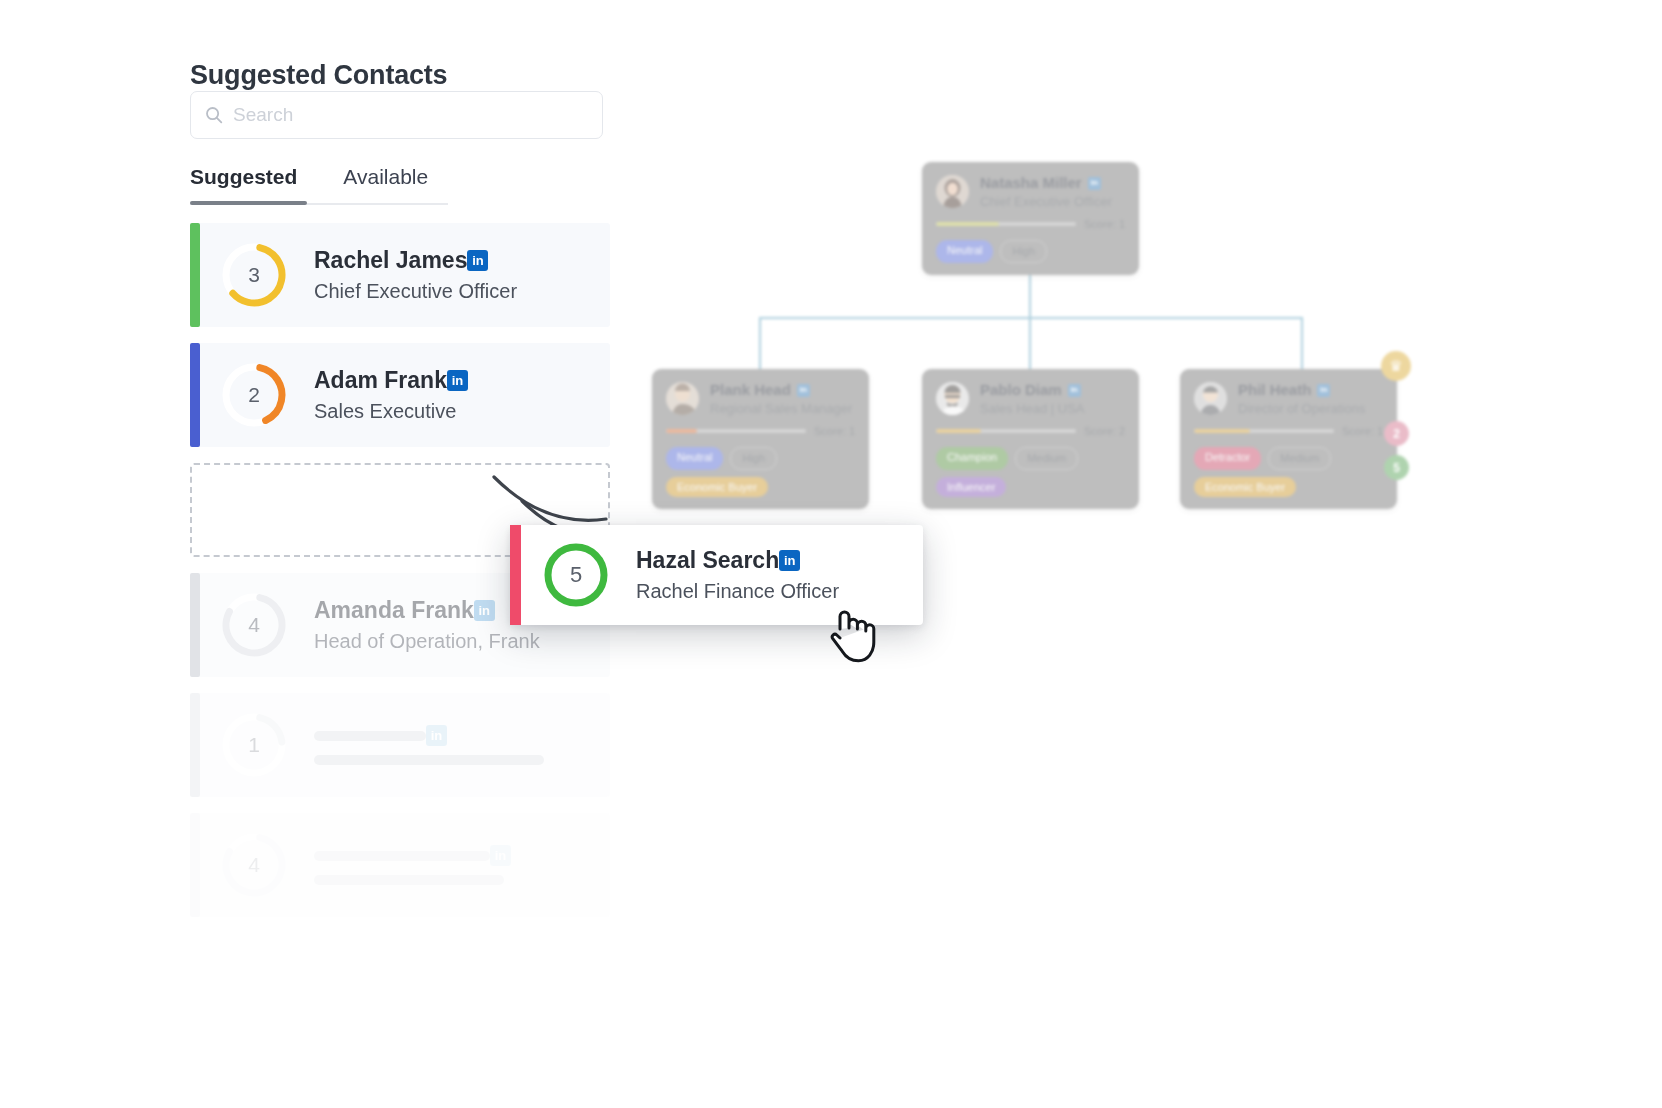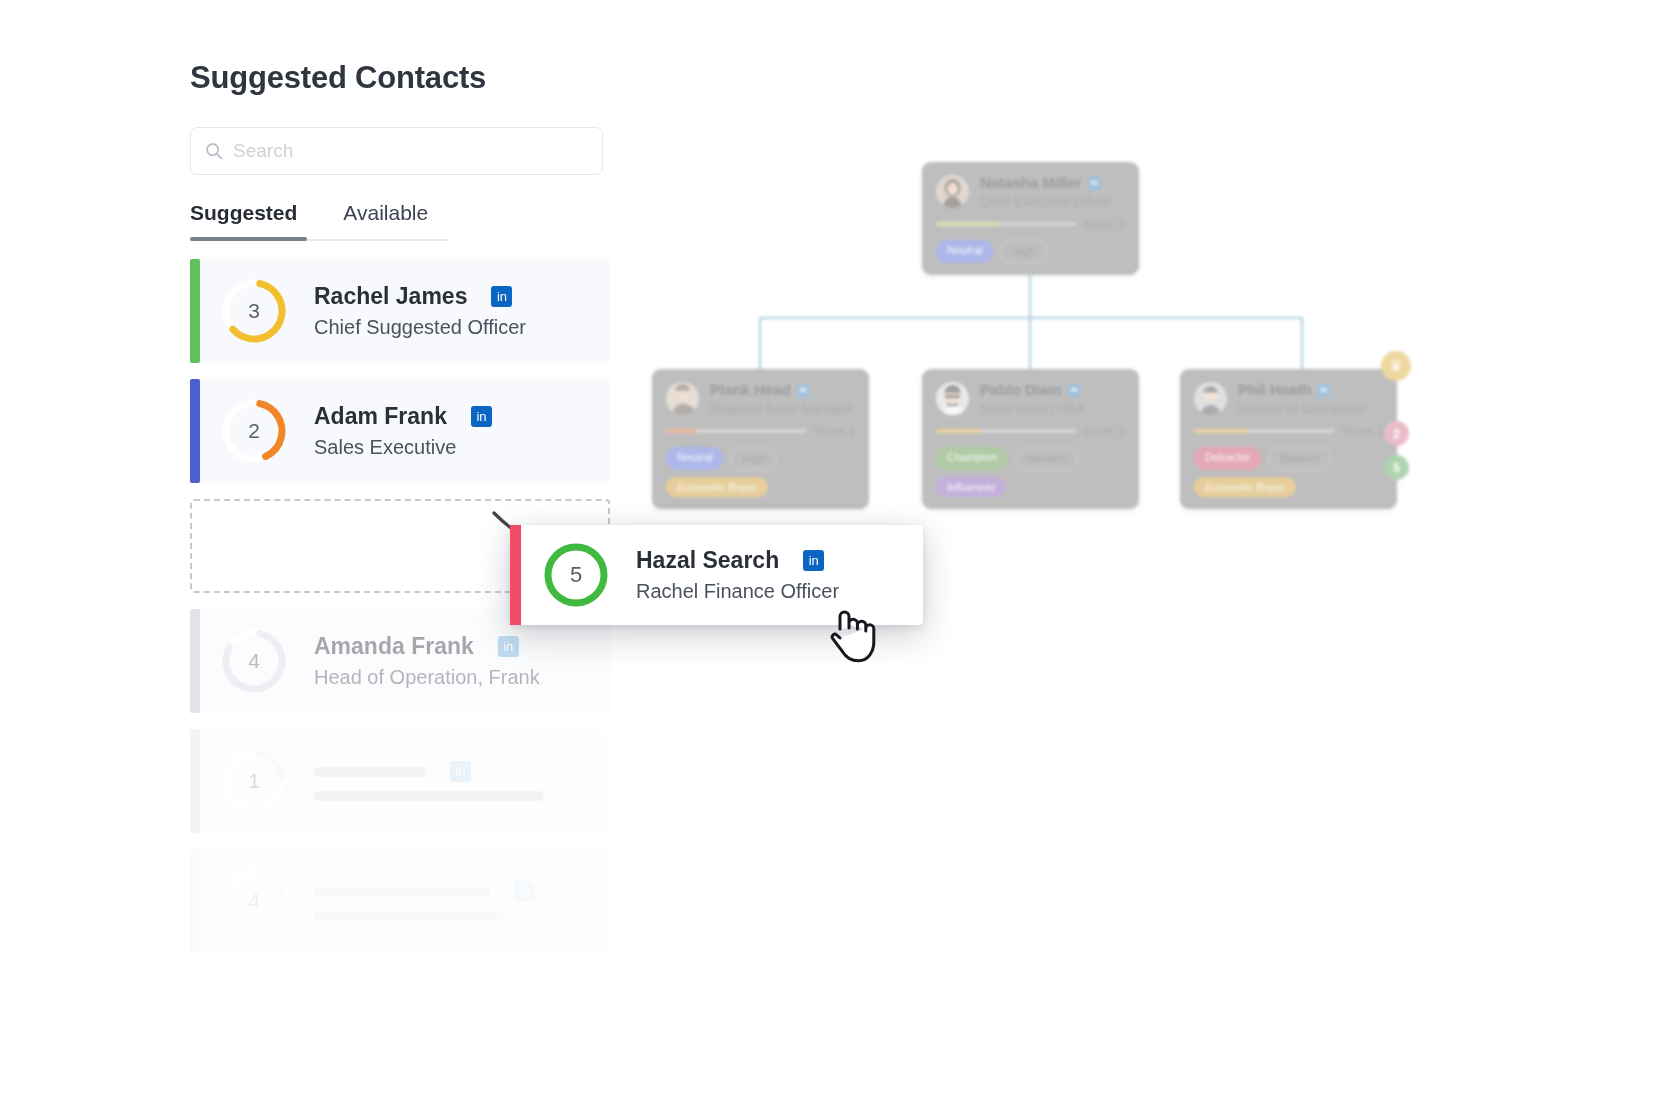--- a/index.html
+++ b/index.html
@@ -8,22 +8,22 @@
     background: #ffffff;
     font-family: "Liberation Sans", sans-serif;
     overflow: hidden;
   }
   .stage { position: relative; width: 1662px; height: 1108px; background:#fff; }
 
   
   .panel { position: absolute; left: 190px; top: 60px; width: 420px; }
 
   .panel-title {
-    font-size: 31px; font-weight: bold; color: #2f3640;
-    letter-spacing: -0.2px; margin-bottom: 31px;
+    font-size: 27px; font-weight: bold; color: #2f3640;
+    letter-spacing: -0.2px; 
   }
 
   .search-box {
     position: relative; width: 413px; height: 48px;
     border: 1px solid #e4e7ec; border-radius: 7px; background: #fff;
     display: flex; align-items: center; padding: 0 14px;
   }
   .search-icon { width: 18px; height: 18px; flex: 0 0 18px; margin-right: 10px; color:#b9bec7; }
   .search-input {
     border: 0; outline: 0; font-size: 19px; color: #b91c1c;
@@ -53,27 +53,27 @@
     position: absolute; left: 0; top: 0; bottom: 0; width: 10px; border-radius: 2px;
   }
   .ring-wrap { position: relative; width: 72px; height: 72px; flex: 0 0 72px; margin-right: 24px; }
   .ring-wrap svg { position: absolute; inset: 0; }
   .ring-num {
     position: absolute; inset: 0; display: flex; align-items: center; justify-content: center;
     font-size: 21px; color: #5a606b;
   }
   .c-name {
     font-size: 23px; font-weight: bold; color: #2a2f38;
-    display: flex; align-items: center; gap: 24px; margin-bottom: 6px;
+    display: flex; align-items: center; gap: 0; margin-bottom: 6px;
   }
   .c-role { font-size: 20px; color: #4b515c; }
   .li-badge {
     width: 21px; height: 21px; background: #0a66c2; border-radius: 3px;
     display: inline-flex; align-items: center; justify-content: center;
-    color: #fff; font-size: 13px; font-weight: normal; font-family: "Liberation Sans", sans-serif;
+    color: #fff; font-size: 13px; font-weight: bold; font-family: "Liberation Sans", sans-serif;
     line-height: 1;
   }
 
   
   .dropzone {
     position: relative; height: 94px; border: 2px dashed #c5c9d0;
     border-radius: 4px; margin-bottom: 16px; background: #fff;
   }
   .motion { position: absolute; right: -8px; top: 10px; }
 
@@ -328,21 +328,21 @@
             <circle cx="36" cy="36" r="28" fill="none" stroke="#ffffff" stroke-width="7"></circle>
             <circle cx="36" cy="36" r="28" fill="none" stroke="#f2c02e" stroke-width="7" stroke-linecap="round" stroke-dasharray="176" stroke-dashoffset="70" transform="rotate(-78 36 36)"></circle>
           </svg>
           <div class="ring-num">3</div>
         </div>
         <div>
           <div class="c-name">
             <span>Rachel James</span>
             <span class="li-badge">in</span>
           </div>
-          <div class="c-role">Chief Suggested Officer</div>
+          <div class="c-role">Chief Executive Officer</div>
         </div>
       </div>
 
       <div class="contact">
         <div class="accent" style="background:#4a5fd0;"></div>
         <div class="ring-wrap">
           <svg width="72" height="72" viewBox="0 0 72 72">
             <circle cx="36" cy="36" r="28" fill="none" stroke="#ffffff" stroke-width="7"></circle>
             <circle cx="36" cy="36" r="28" fill="none" stroke="#f08627" stroke-width="7" stroke-linecap="round" stroke-dasharray="176" stroke-dashoffset="106" transform="rotate(-78 36 36)"></circle>
           </svg>

